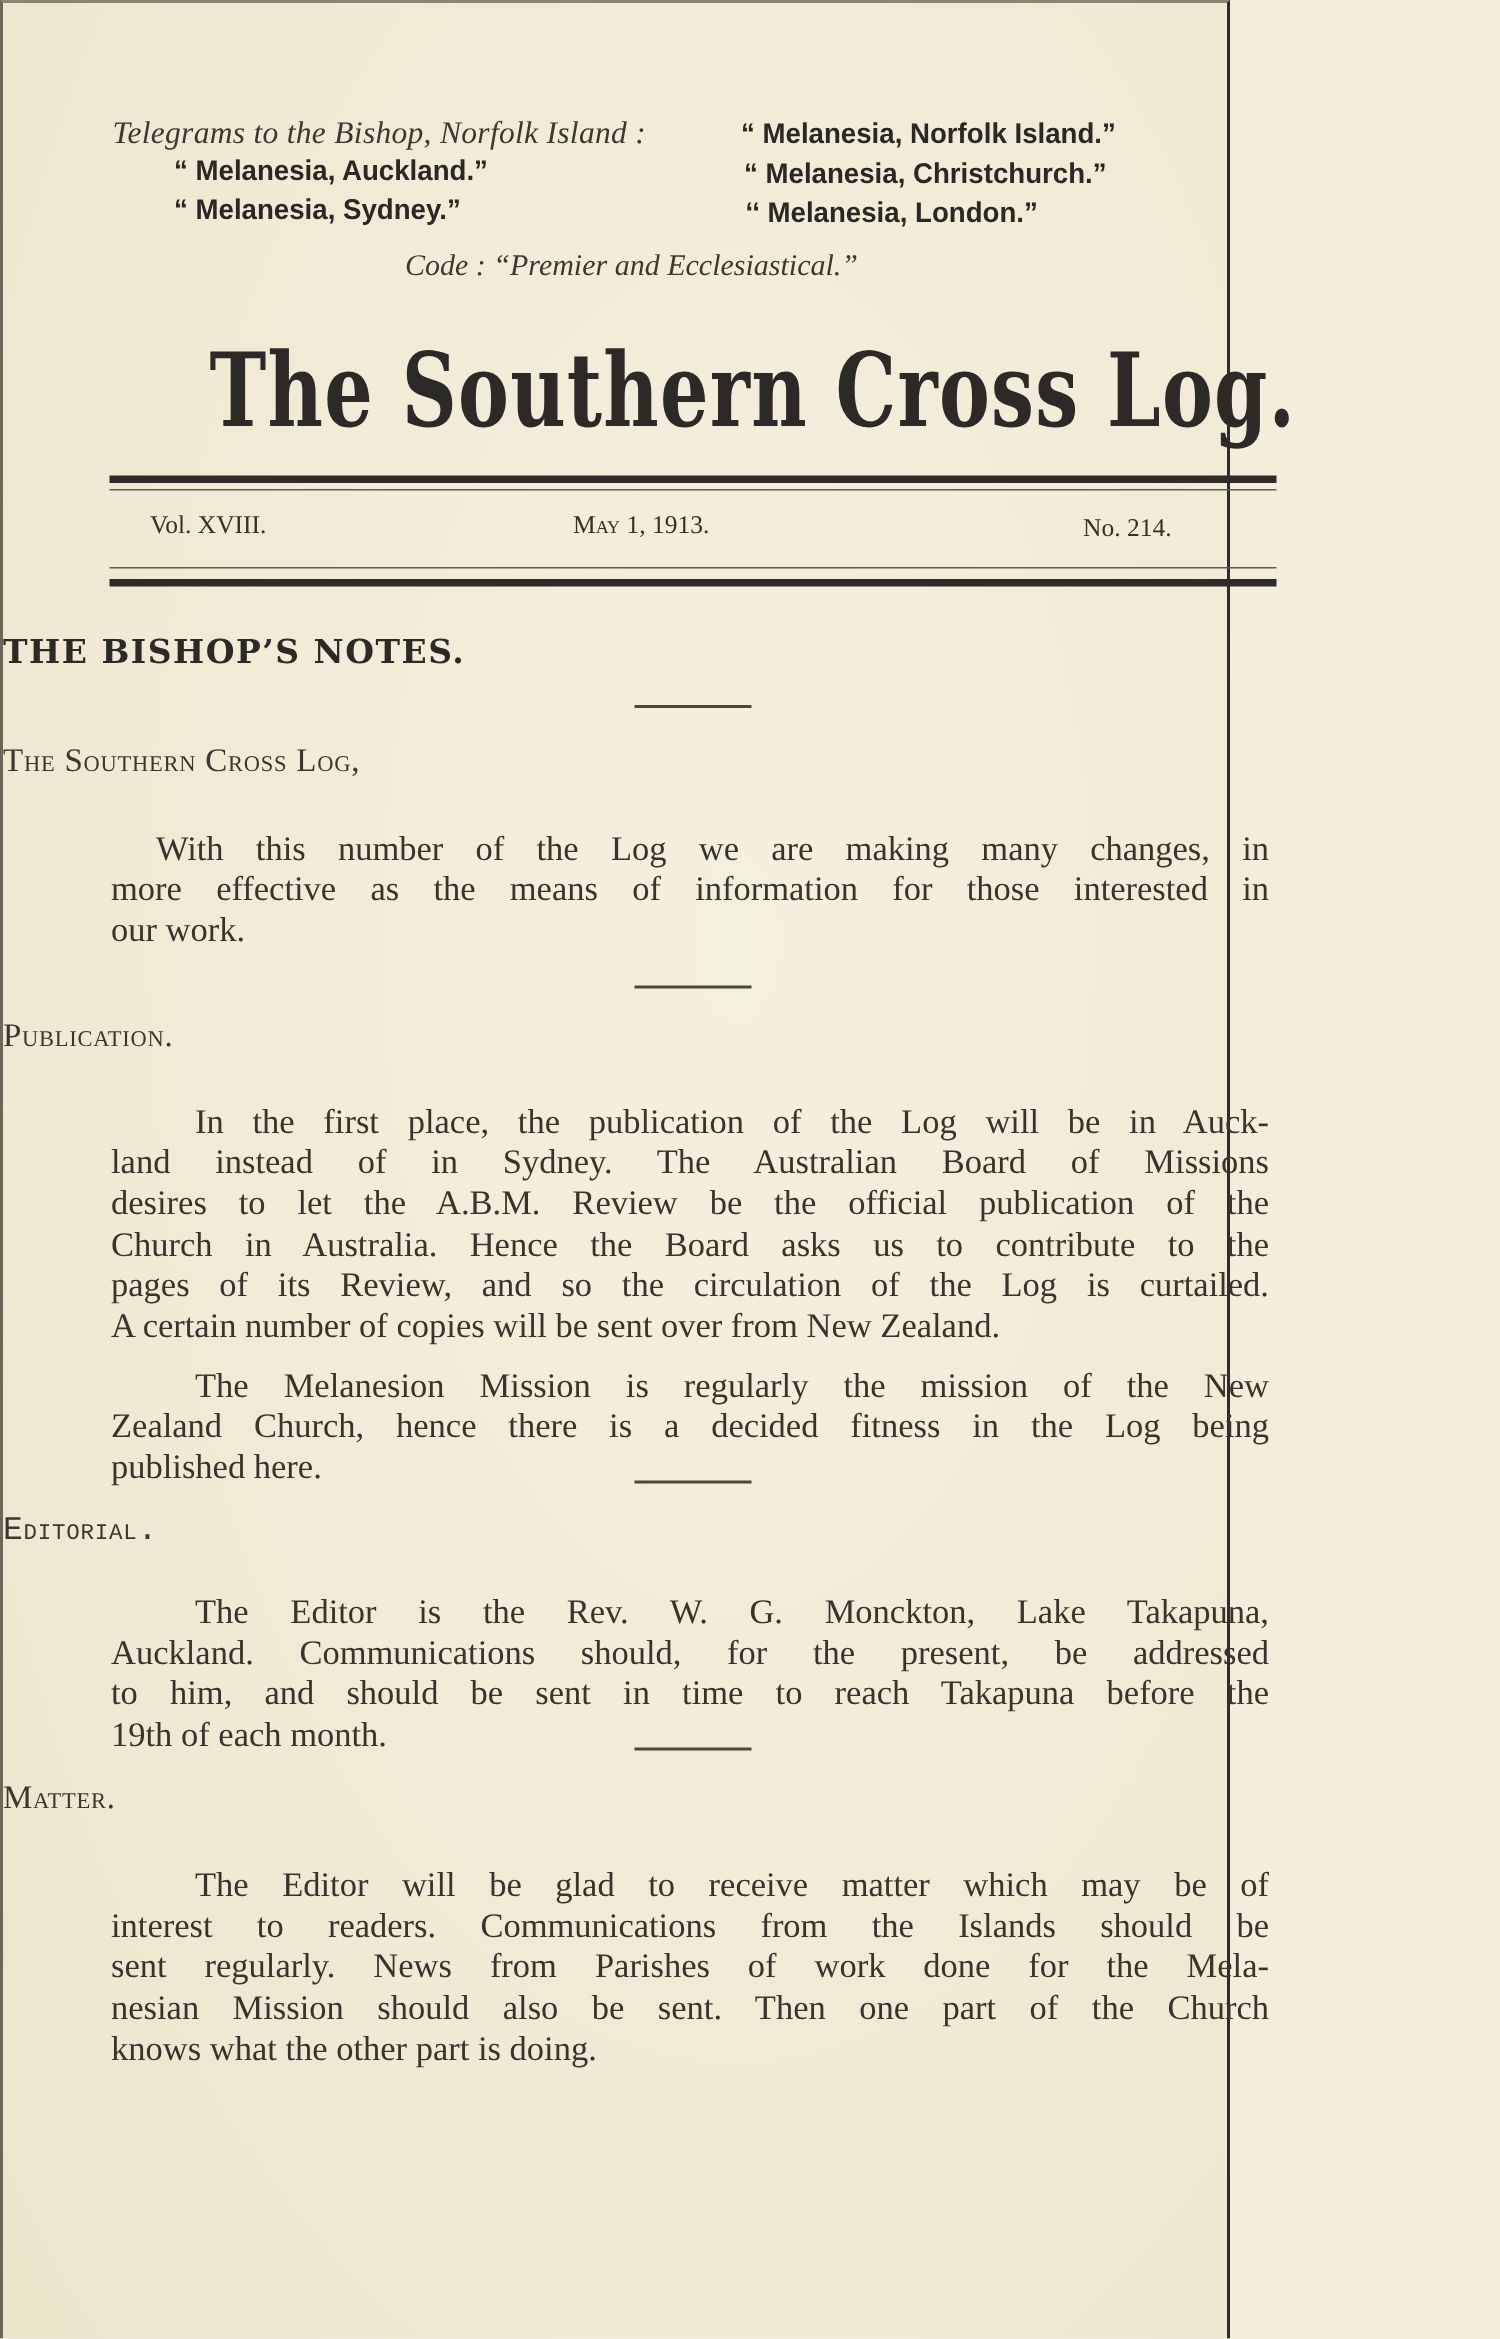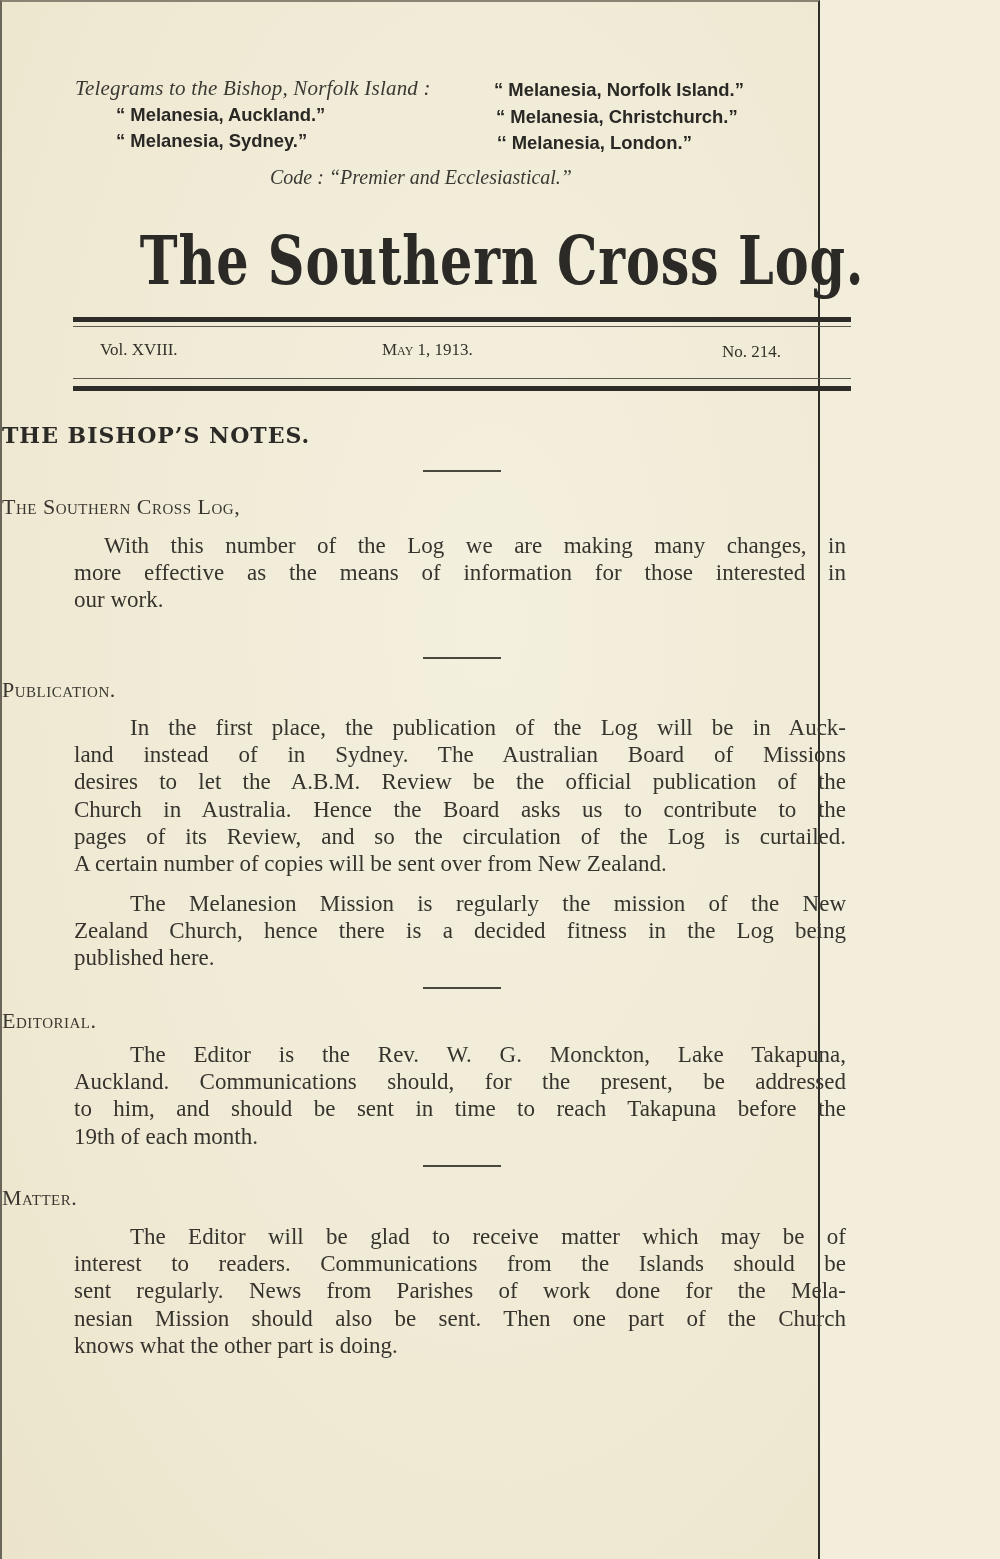--- a/index.html
+++ b/index.html
@@ -63,21 +63,21 @@
     }
 
     .para {
       position: absolute; left: 72px; width: 772px;
       font-family: "Liberation Serif", serif; font-size: 23px; line-height: 27.2px;
       color: #37342e; text-align: justify; text-align-last: left;
       white-space: normal;
     }
     .para .line { display: block; text-align: justify; text-align-last: justify; white-space: nowrap; }
     .para .line.last { text-align-last: left; }
-    .para .line.indent { padding-left: 56px; }
+    .para .line.indent { padding-left: 56px; margin-top: 20px; }
   </style>
 </head>
 <body>
 
 <div class="page">
 
   <div class="abs tele-italic" style="left:73px; top:74px;">Telegrams to the Bishop, Norfolk Island :</div>
   <div class="abs tele-bold" style="left:492px; top:77px;">“ Melanesia, Norfolk Island.”</div>
   <div class="abs tele-bold" style="left:114px; top:102px;">“ Melanesia, Auckland.”</div>
   <div class="abs tele-bold" style="left:494px; top:104px;">“ Melanesia, Christchurch.”</div>
@@ -119,21 +119,21 @@
     <span class="line last">A certain number of copies will be sent over from New Zealand.</span>
   </div>
   <div class="para" style="top:888px;">
     <span class="line indent">The Melanesion Mission is regularly the mission of the New</span>
     <span class="line">Zealand Church, hence there is a decided fitness in the Log being</span>
     <span class="line last">published here.</span>
   </div>
 
   <div class="short-rule" style="top:985px;"></div>
 
-  <div class="abs subhead" style="top:1006px;">Editorial.</div>
+  <div class="abs subhead" style="top:1006px;font-family:Liberation Mono, monospace;">Editorial.</div>
   <div class="para" style="top:1039px;">
     <span class="line indent">The Editor is the Rev. W. G. Monckton, Lake Takapuna,</span>
     <span class="line">Auckland.  Communications should, for the present, be addressed</span>
     <span class="line">to him, and should be sent in time to reach Takapuna before the</span>
     <span class="line last">19th of each month.</span>
   </div>
 
   <div class="short-rule" style="top:1163px;"></div>
 
   <div class="abs subhead" style="top:1183px;">Matter.</div>

